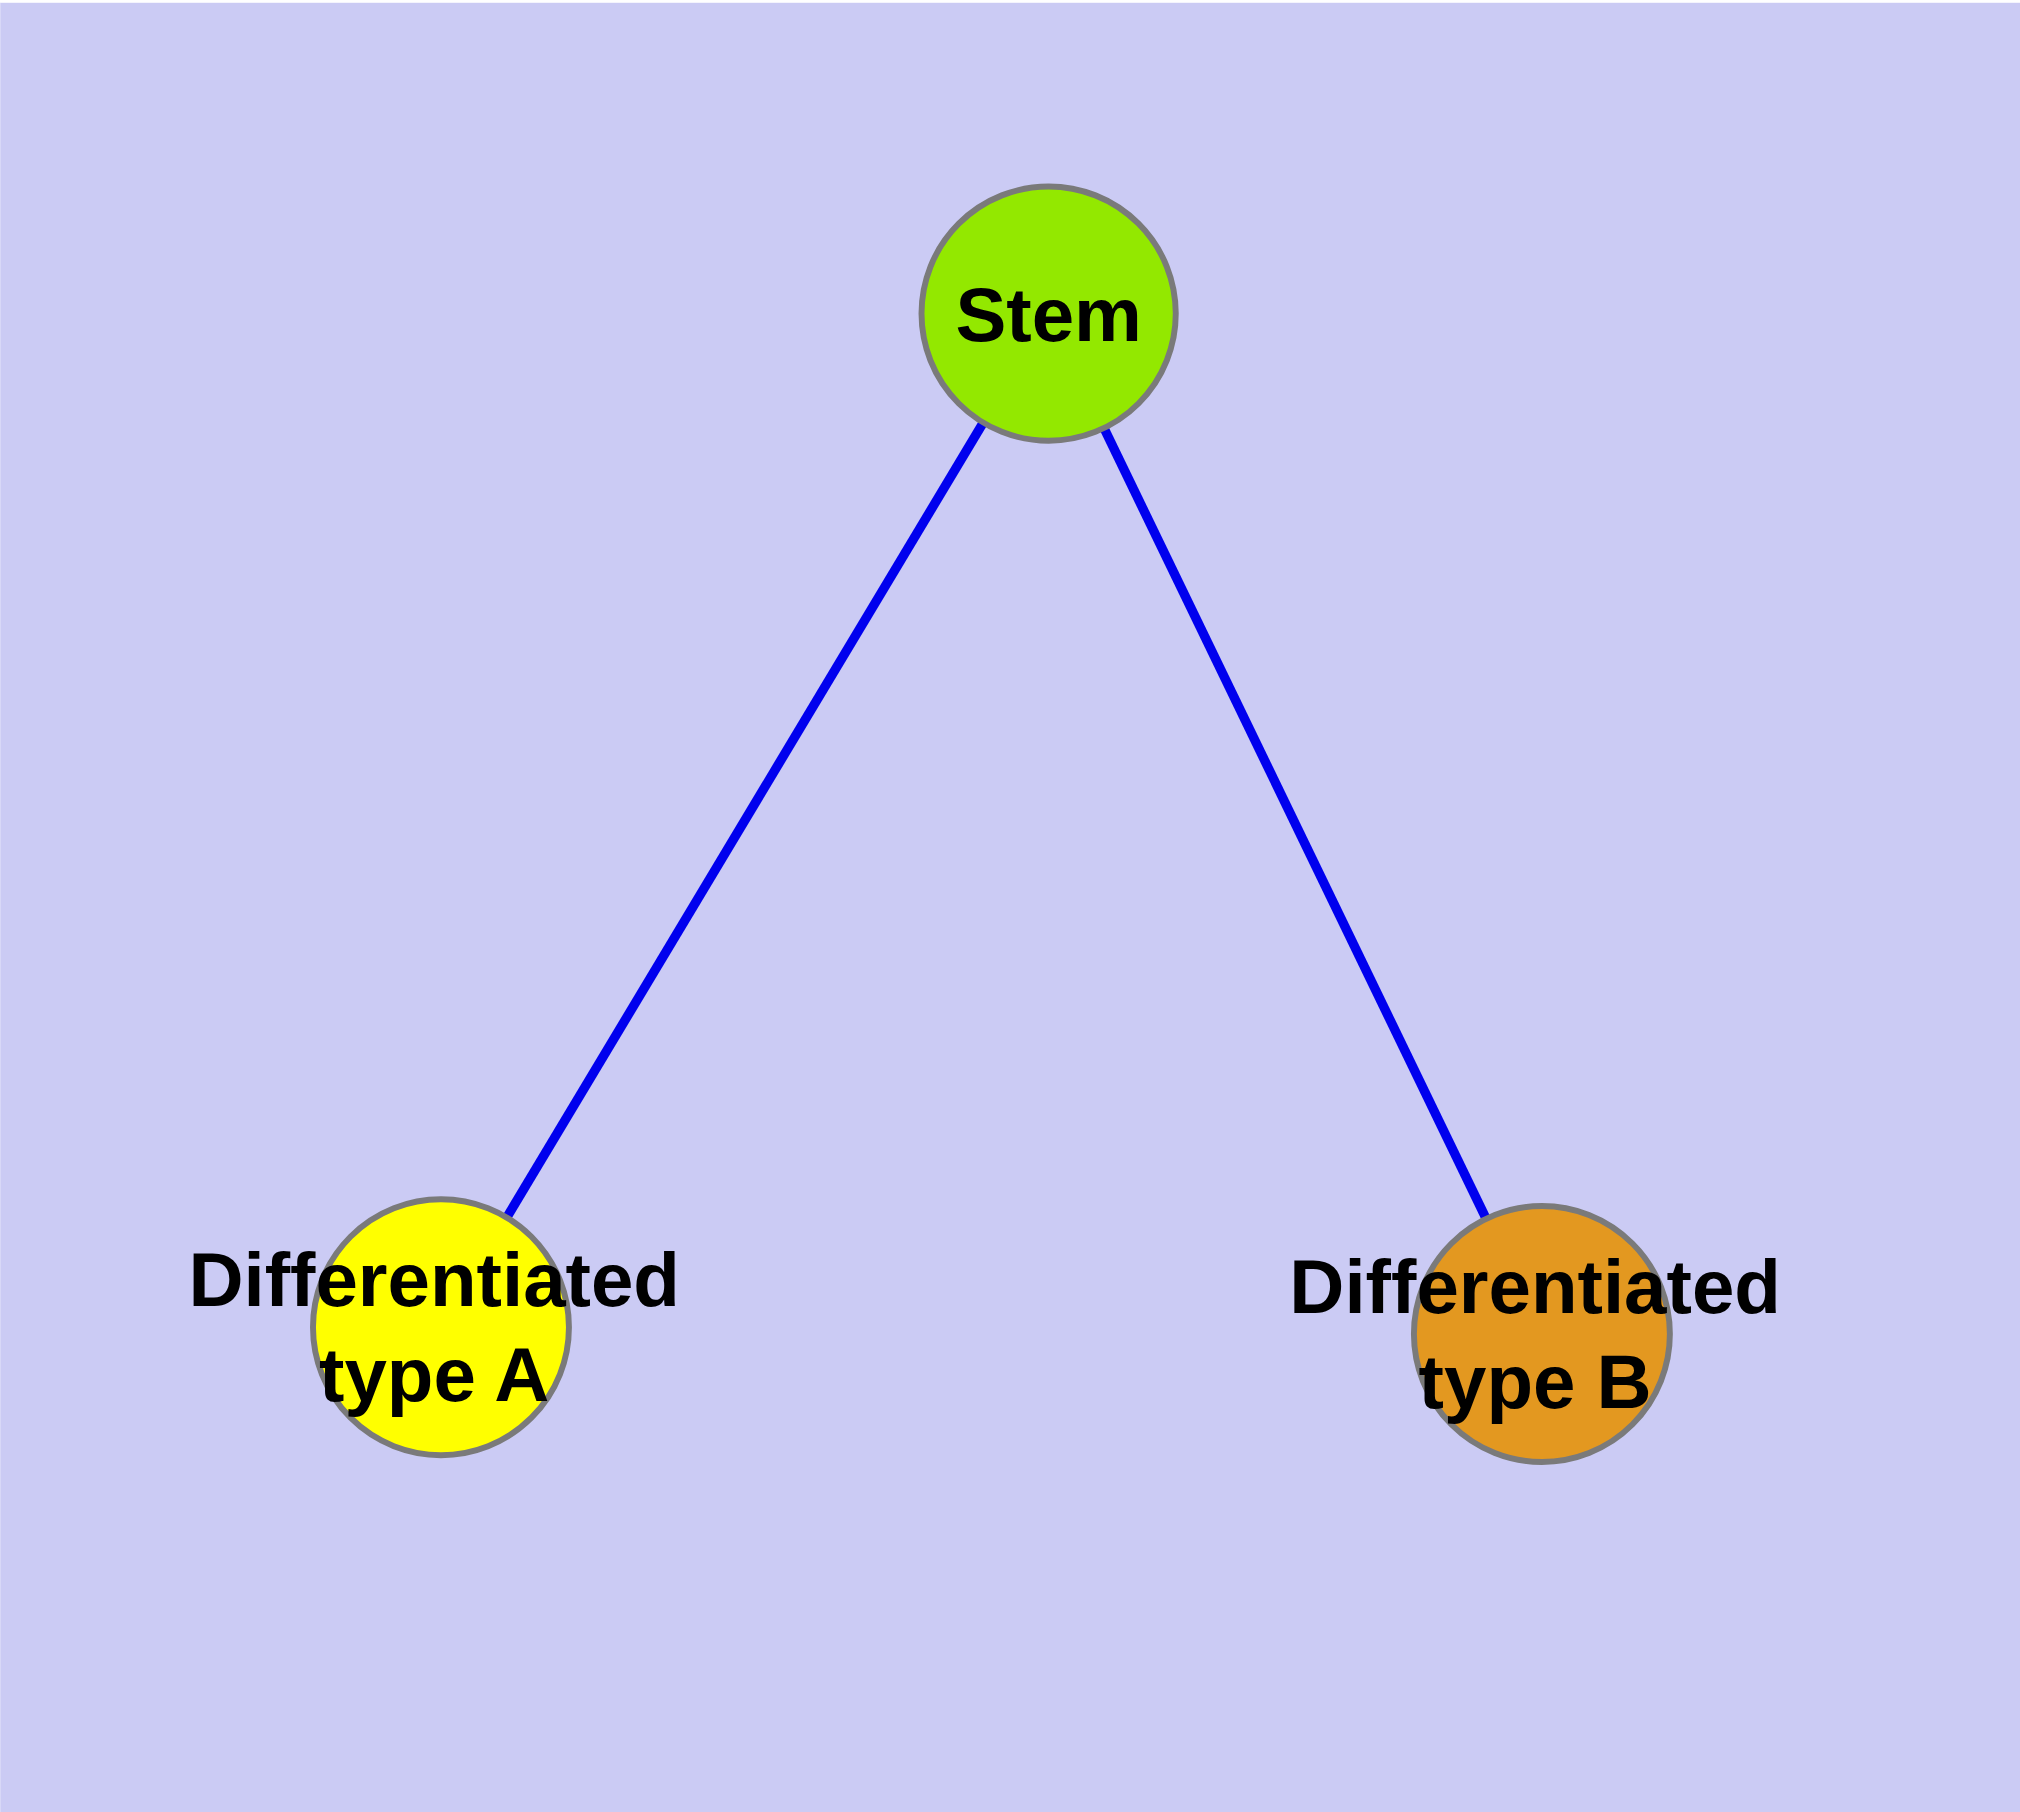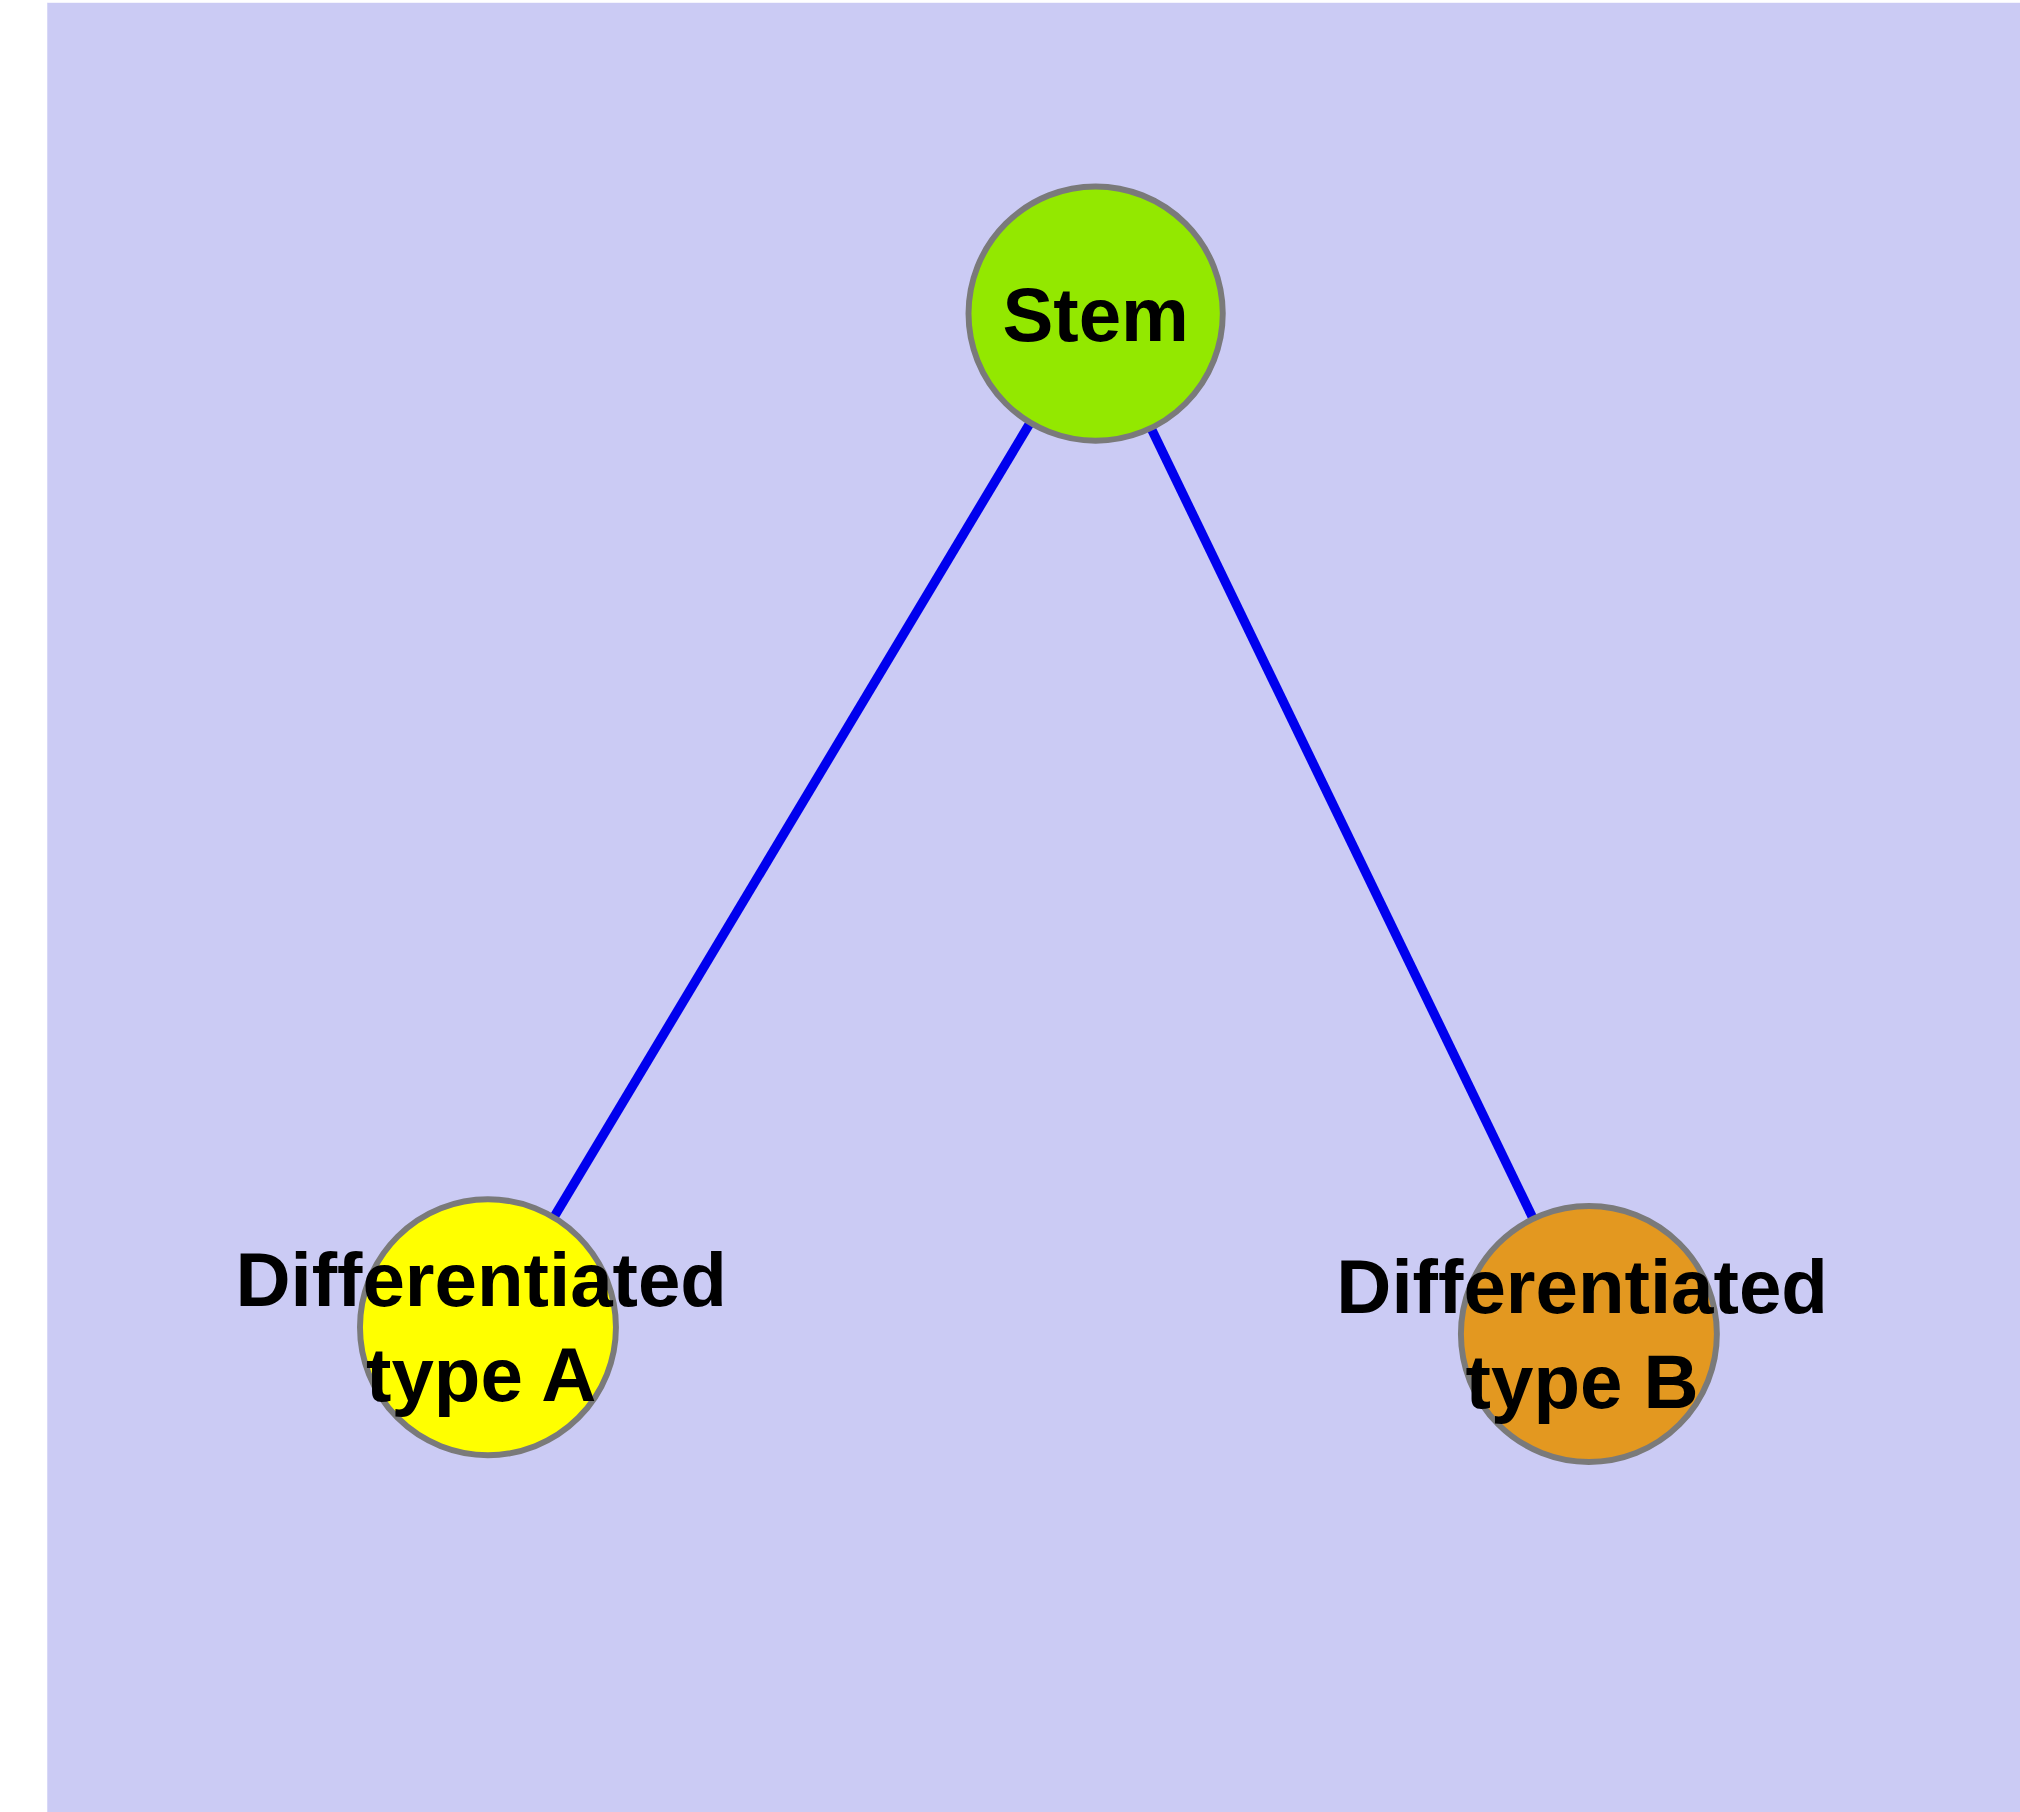--- a/index.html
+++ b/index.html
@@ -8,21 +8,20 @@
     width: 2021px;
     height: 1812px;
     overflow: hidden;
     background: #ffffff;
     font-family: "Liberation Sans", sans-serif;
   }
   #stage {
     position: relative;
     width: 1679px;
     height: 1812px;
-    padding-left: 47px;
   }
   svg { display: block; }
   .edge {
     stroke-width: 11;
     stroke-linecap: butt;
     fill: none;
   }
   .node-circle {
     stroke: #7a7a7a;
     stroke-width: 7;

